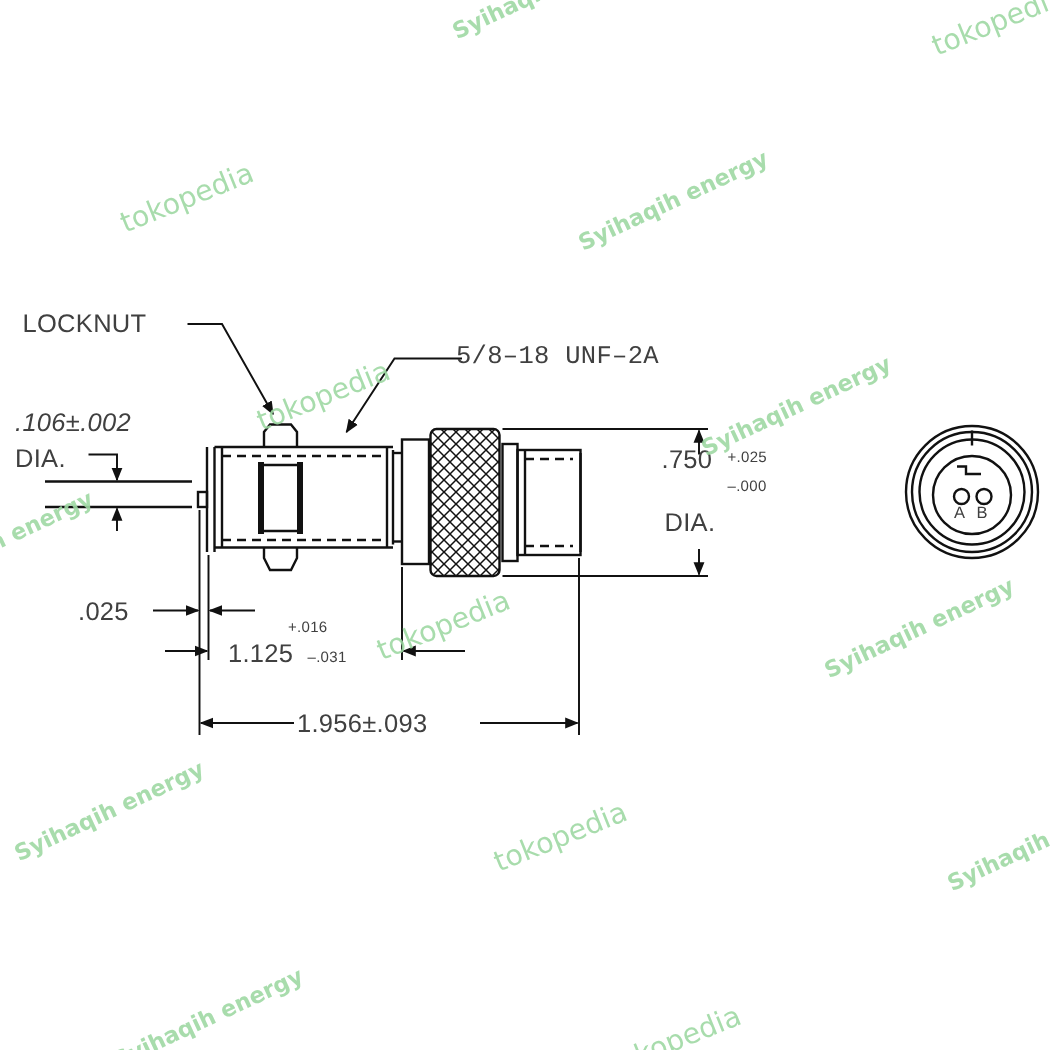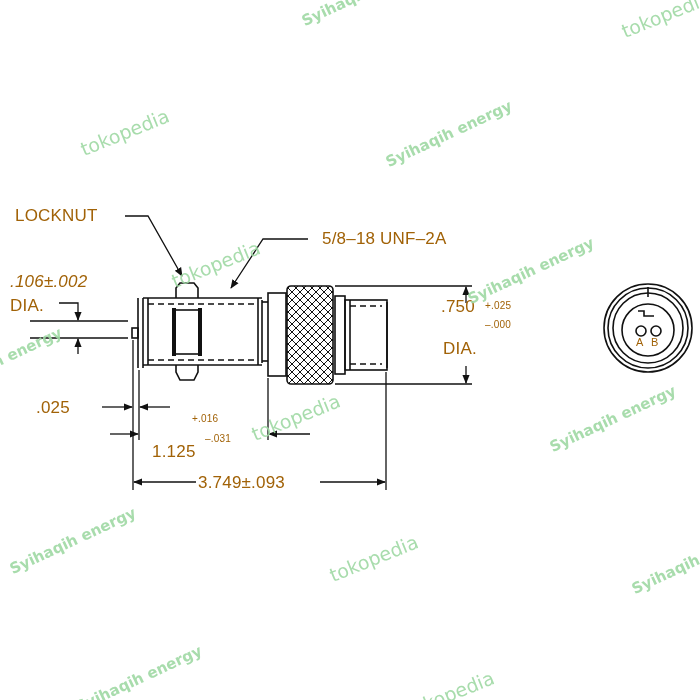--- a/index.html
+++ b/index.html
@@ -1,18 +1,18 @@
 <!DOCTYPE html>
 <html><head>
   <meta charset="utf-8">
   <style>
     html, body { margin: 0; padding: 0; background: #ffffff; }
     body { width: 700px; height: 700px; position: relative; overflow: hidden; font-family: "Liberation Sans", sans-serif; }
     #drawing { position: absolute; left: 0; top: 0; width: 700px; height: 700px; }
-    .lbl { position: absolute; color: #a16207; font-family: "Liberation Sans", sans-serif; font-size: 17px; letter-spacing: 0.2px; white-space: nowrap; line-height: 1; }
+    .lbl { position: absolute; color: #404040; font-family: "Liberation Sans", sans-serif; font-size: 17px; letter-spacing: 0.2px; white-space: nowrap; line-height: 1; }
     .small { font-size: 10px; }
     .wm { position: absolute; color: #9fd9a4; font-family: "DejaVu Sans", sans-serif; white-space: nowrap; transform-origin: left bottom; opacity: 0.9; pointer-events: none; line-height: 1; }
     .wm.syi { font-size: 15px; font-weight: bold; transform: rotate(-25deg); }
     .wm.tok { font-size: 19px; transform: rotate(-22deg); }
   </style>
 </head>
 <body>
 
 <svg id="drawing" viewBox="0 0 700 700" xmlns="http://www.w3.org/2000/svg">
   <defs>
@@ -111,37 +111,37 @@
     <circle cx="648" cy="328" r="35"></circle>
     <circle cx="648" cy="330" r="26"></circle>
     <line x1="648" y1="287" x2="648" y2="297"></line>
     <path d="M638,311 L644,311 L644,316 L654,316"></path>
     <circle cx="641" cy="331" r="5"></circle>
     <circle cx="656" cy="331" r="5"></circle>
   </g>
 </svg>
 
 <div class="lbl" style="left:15px; top:207px;">LOCKNUT</div>
-<div class="lbl" style="left:322px; top:230px;">5/8–18 UNF–2A</div>
+<div class="lbl" style="left:304px; top:230px;font-family:Liberation Mono, monospace;">5/8–18 UNF–2A</div>
 
 <div class="lbl" style="left:10px; top:273px;font-style:italic;">.106±.002</div>
 <div class="lbl" style="left:10px; top:297px;">DIA.</div>
 
 <div class="lbl" style="left:441px; top:298px;">.750</div>
 <div class="lbl small" style="left:485px; top:301px;">+.025</div>
 <div class="lbl small" style="left:485px; top:320px;text-align:center;">–.000</div>
 <div class="lbl" style="left:443px; top:340px;">DIA.</div>
 
-<div class="lbl" style="left:36px; top:399px;">.025</div>
+<div class="lbl" style="left:52px; top:399px;">.025</div>
 
-<div class="lbl" style="left:152px; top:427px;margin-top:16px;">1.125</div>
+<div class="lbl" style="left:152px; top:427px;">1.125</div>
 <div class="lbl small" style="left:192px; top:414px;">+.016</div>
 <div class="lbl small" style="left:205px; top:434px;">–.031</div>
 
-<div class="lbl" style="left:198px; top:474px;">3.749±.093</div>
+<div class="lbl" style="left:198px; top:474px;">1.956±.093</div>
 
 <div class="lbl small" style="left:636px; top:337px; font-size:11px;">A</div>
 <div class="lbl small" style="left:651px; top:337px; font-size:11px;">B</div>
 
 <div class="wm syi" style="left:306px; top:14px;">Syihaqih energy</div>
 <div class="wm tok" style="left:626px; top:22px;">tokopedia</div>
 <div class="wm tok" style="left:85px; top:140px;">tokopedia</div>
 <div class="wm syi" style="left:390px; top:155px;">Syihaqih energy</div>
 <div class="wm tok" style="left:176px; top:272px;">tokopedia</div>
 <div class="wm syi" style="left:472px; top:292px;">Syihaqih energy</div>

